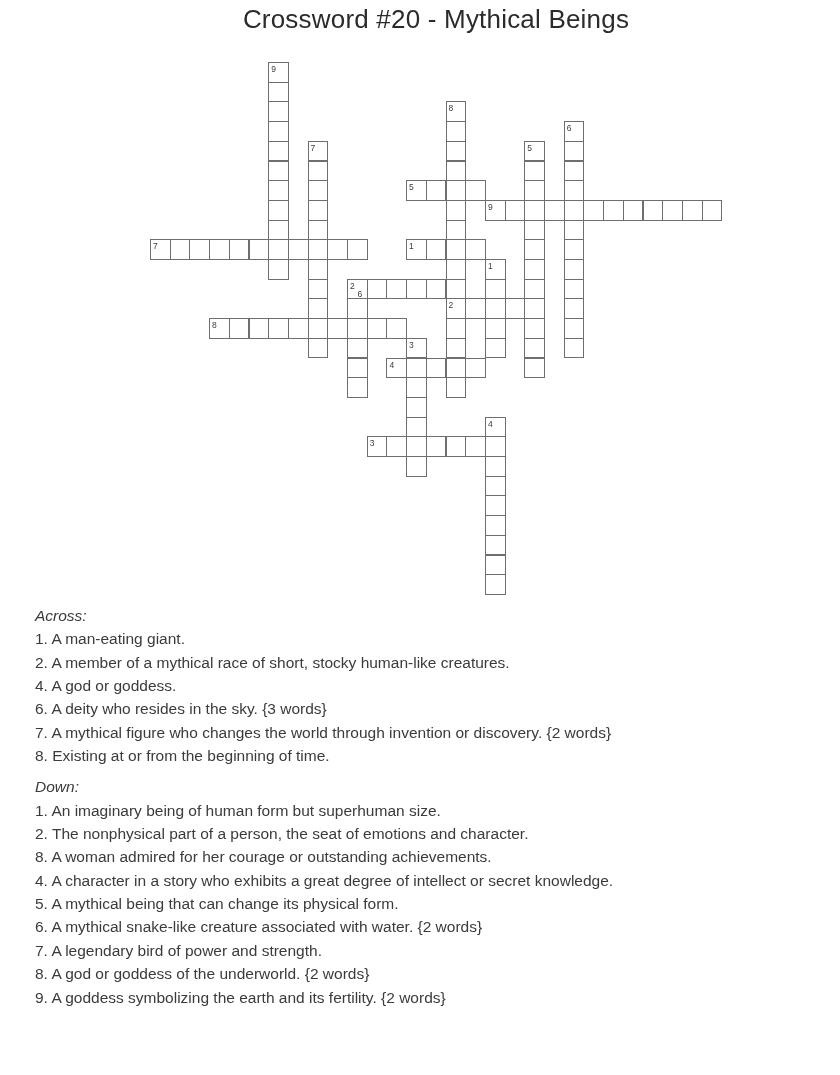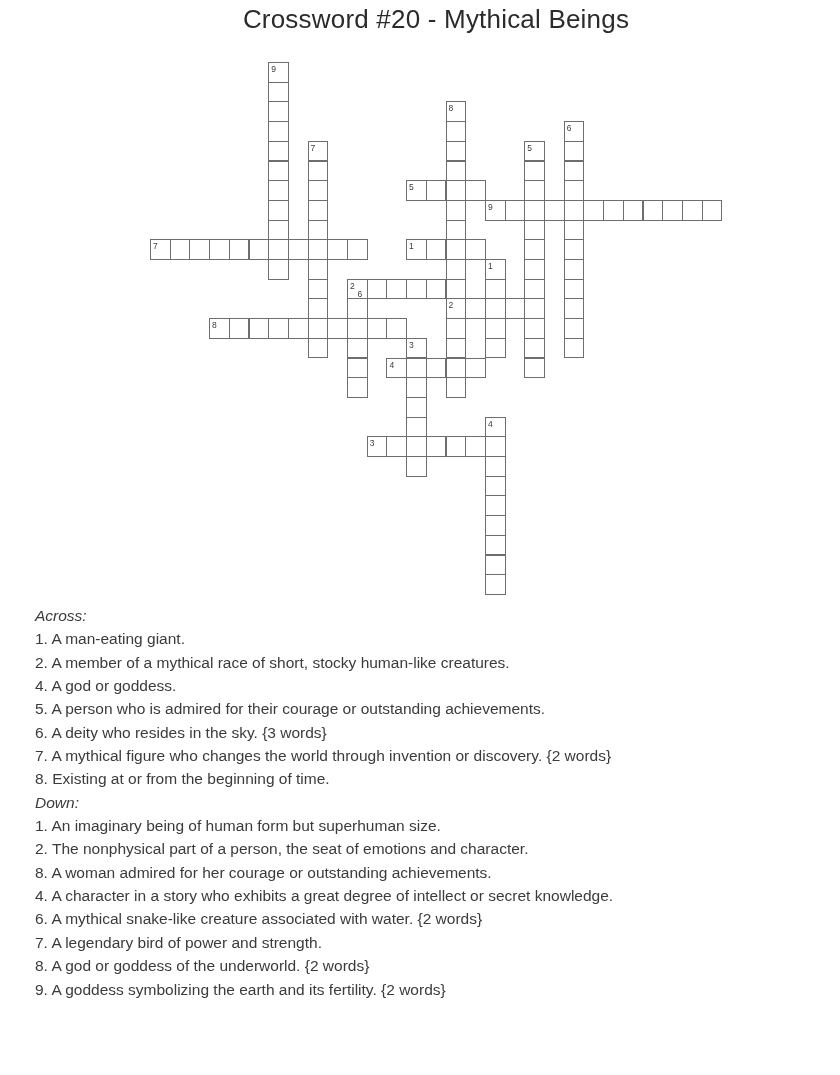--- a/index.html
+++ b/index.html
@@ -56,20 +56,21 @@
     line-height: 23.35px;
     white-space: nowrap;
   }
   .clue-header {
     height: 23.35px;
     line-height: 23.35px;
     font-style: italic;
     color: #3b3b3b;
   }
   .clue-header.down-gap {
+    margin-top: 8px;
   }
   ol.clue-list {
     list-style: none;
     margin: 0;
     padding: 0;
   }
 </style>
 </head>
 <body>
 
@@ -230,29 +231,29 @@
     <span class="cell-label" style="left: 487.9px; top: 419.6px; color: rgb(59, 59, 59);">4</span>
     <span class="cell-label" style="left: 369.7px; top: 439.3px; color: rgb(59, 59, 59);">3</span>
   </div>
 
 <div class="clues">
   <div class="clue-header">Across:</div>
   <ol class="clue-list" id="across-list">
       <li class="clue-line">1. A man-eating giant.</li>
       <li class="clue-line">2. A member of a mythical race of short, stocky human-like creatures.</li>
       <li class="clue-line">4. A god or goddess.</li>
-      <li class="clue-line">5. A person who is admired for their courage or outstanding achievements.</li>
       <li class="clue-line">6. A deity who resides in the sky. {3 words}</li>
       <li class="clue-line">7. A mythical figure who changes the world through invention or discovery. {2 words}</li>
       <li class="clue-line">8. Existing at or from the beginning of time.</li>
     </ol>
   <div class="clue-header down-gap">Down:</div>
   <ol class="clue-list" id="down-list">
       <li class="clue-line">1. An imaginary being of human form but superhuman size.</li>
       <li class="clue-line">2. The nonphysical part of a person, the seat of emotions and character.</li>
       <li class="clue-line">8. A woman admired for her courage or outstanding achievements.</li>
       <li class="clue-line">4. A character in a story who exhibits a great degree of intellect or secret knowledge.</li>
+      <li class="clue-line">5. A mythical being that can change its physical form.</li>
       <li class="clue-line">6. A mythical snake-like creature associated with water. {2 words}</li>
       <li class="clue-line">7. A legendary bird of power and strength.</li>
       <li class="clue-line">8. A god or goddess of the underworld. {2 words}</li>
       <li class="clue-line">9. A goddess symbolizing the earth and its fertility. {2 words}</li>
     </ol>
 </div>
 
 </body></html>

